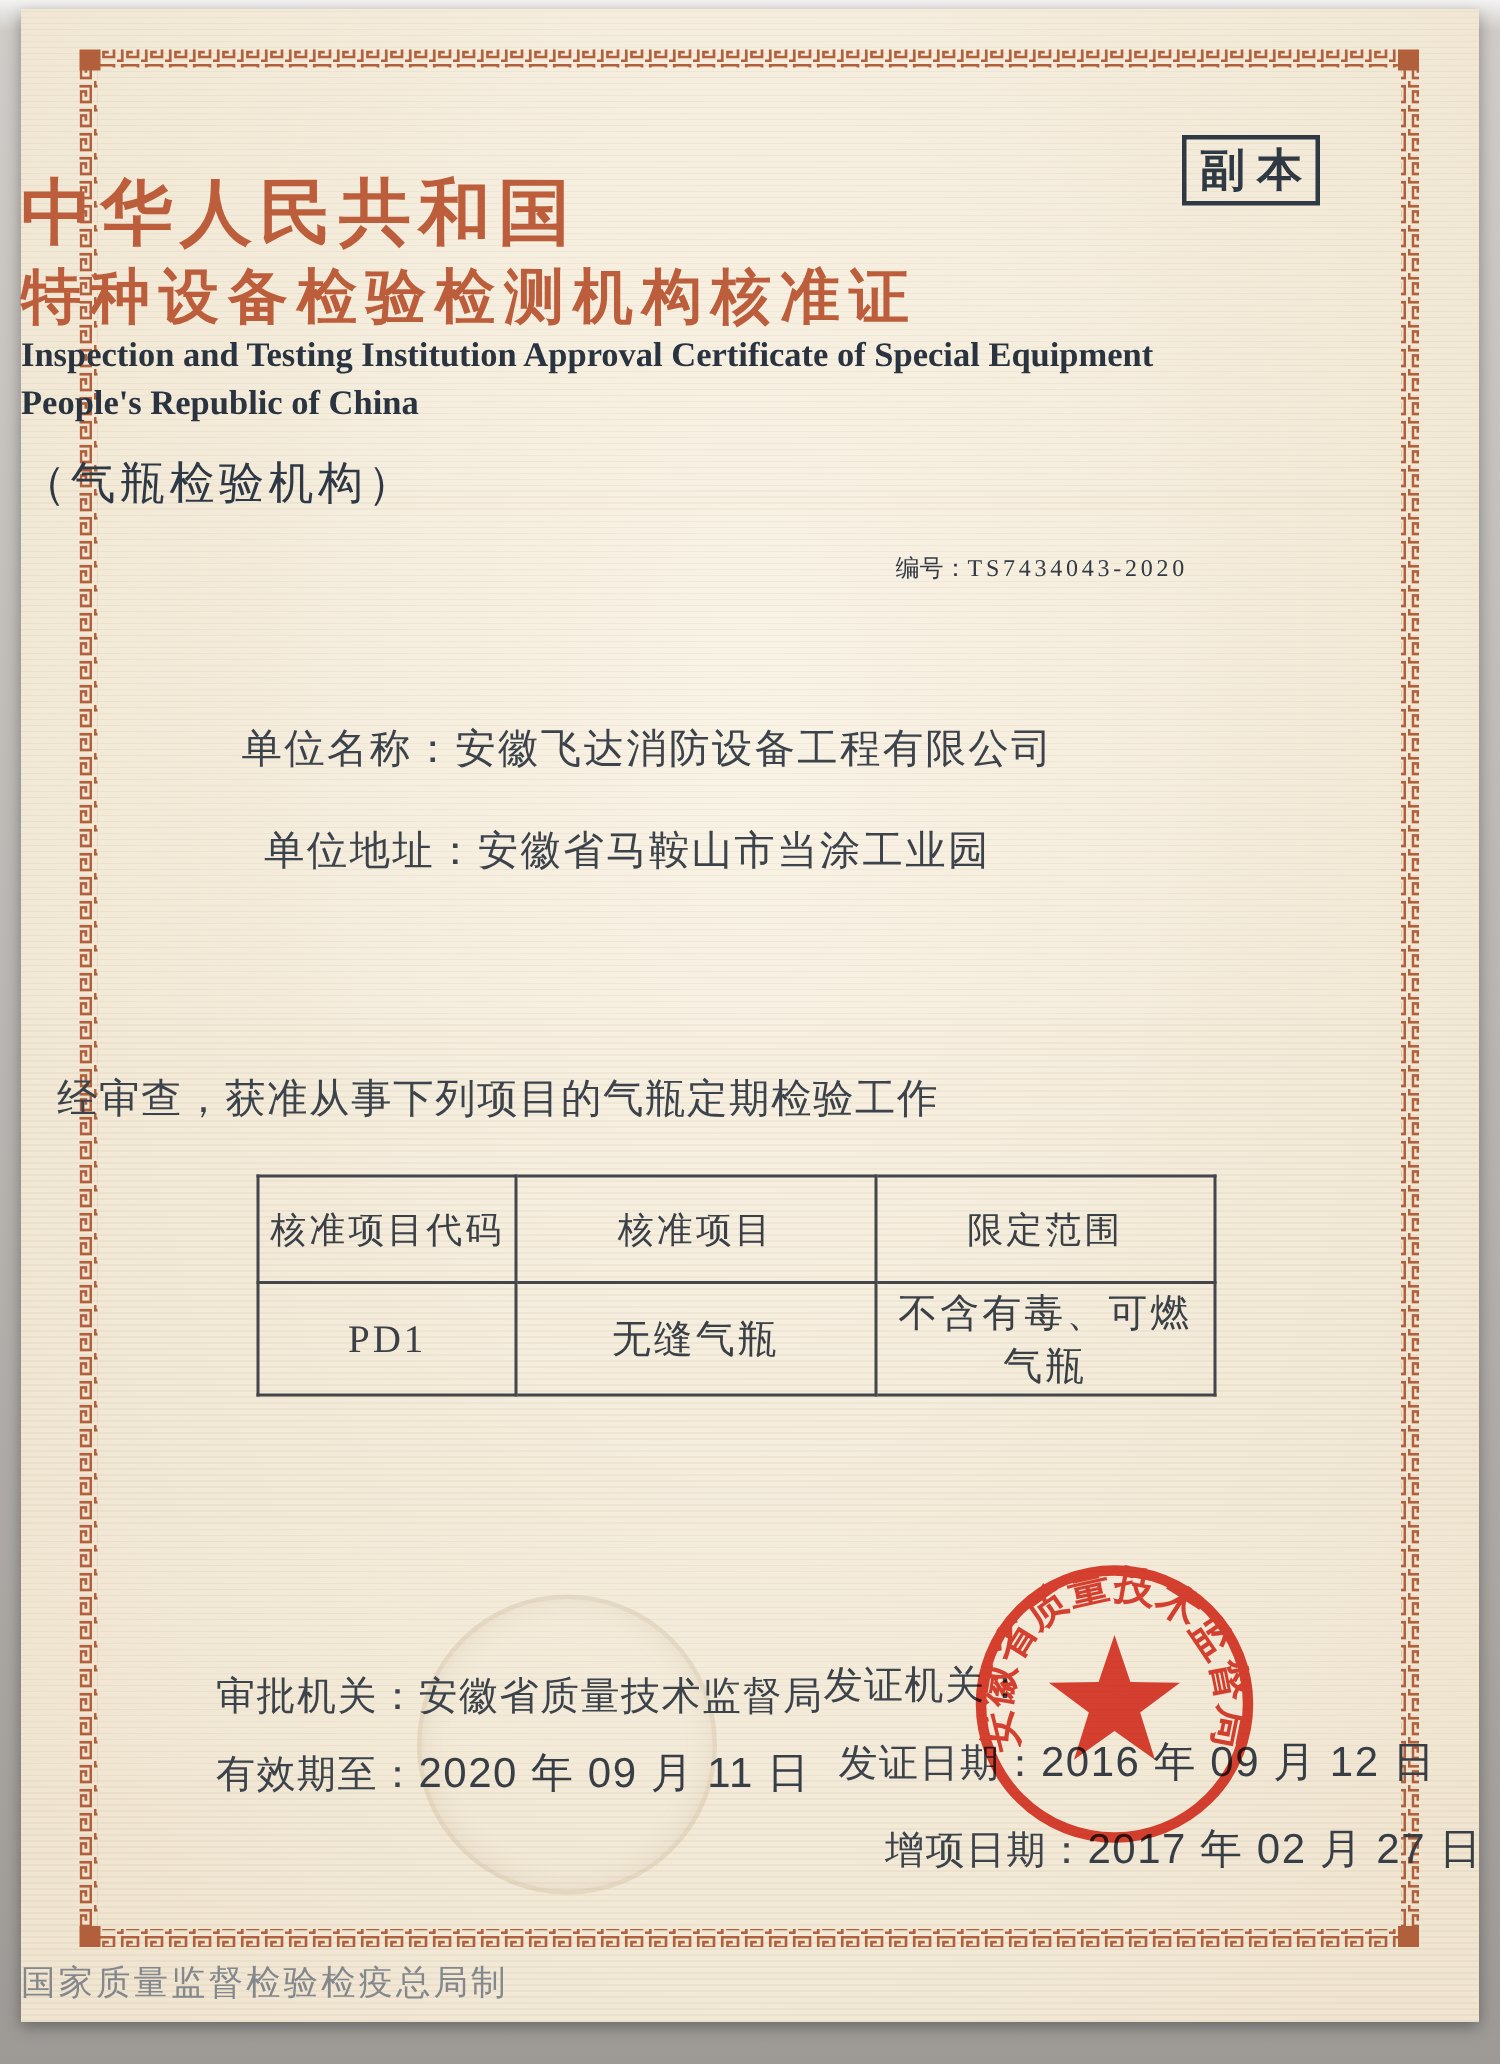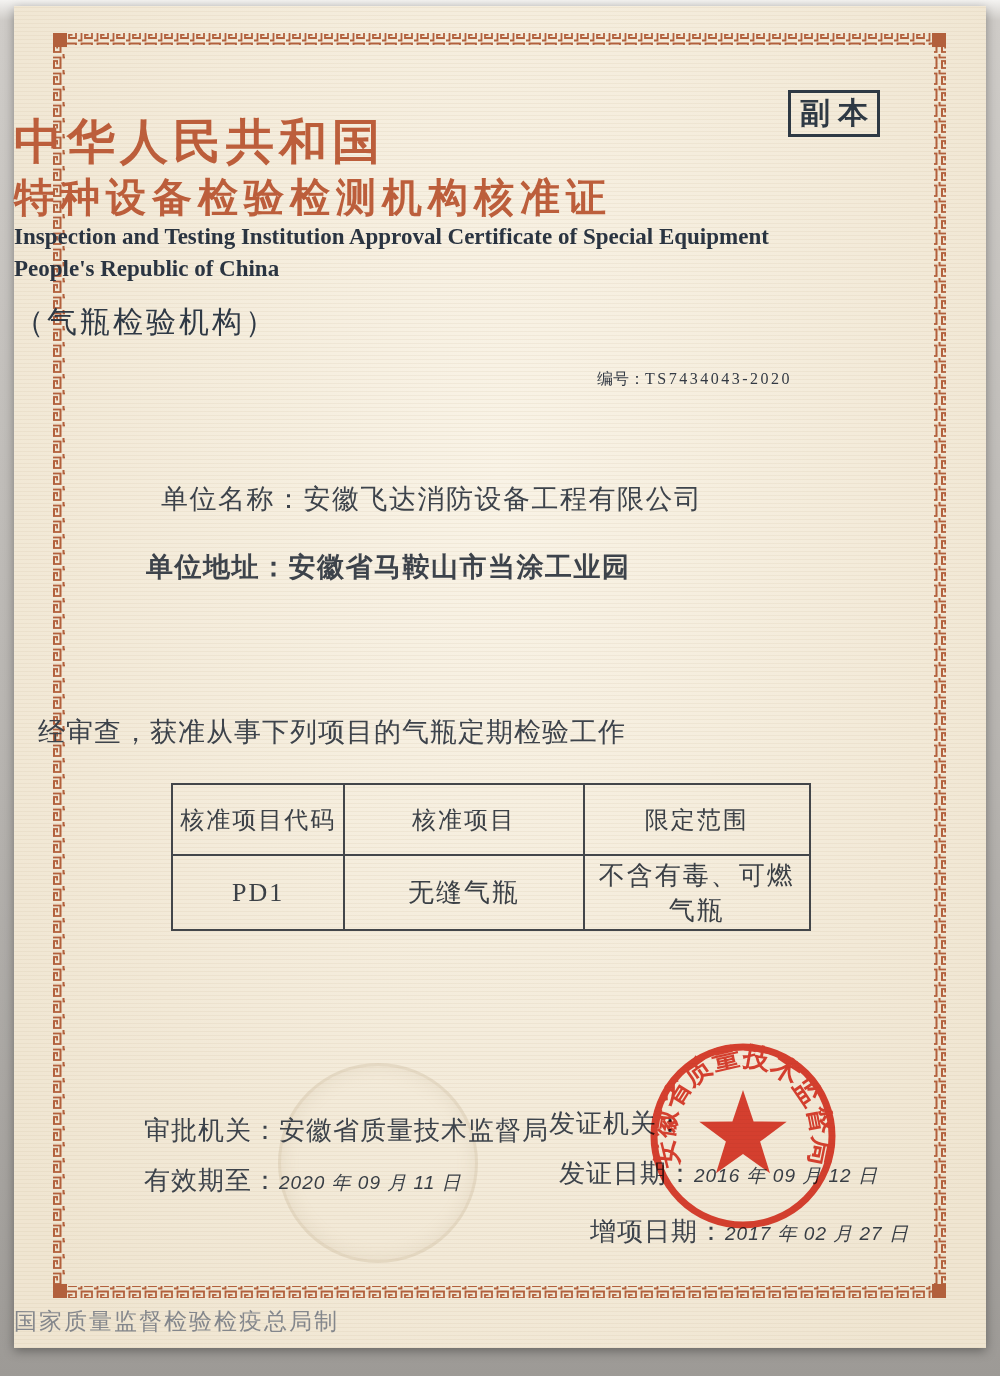--- a/index.html
+++ b/index.html
@@ -31,38 +31,38 @@
   .title-cn-1{top:104px;font-size:48px;font-weight:bold;color:#bc5e3b;letter-spacing:5px;}
   .title-cn-2{top:164px;font-size:40px;font-weight:bold;color:#bc5e3b;letter-spacing:6px;}
   .title-en-1{top:218px;font-size:23px;font-weight:bold;color:#2a3441;}
   .title-en-2{top:250px;font-size:23px;font-weight:bold;color:#2a3441;}
   .institution-type{top:296px;font-size:30px;color:#2f3945;letter-spacing:3px;}
   .cert-no{left:583px;top:363px;font-size:16px;color:#333a44;}
   .cert-no .val{letter-spacing:2.5px;}
 
   .field-line{font-size:27px;color:#3d434b;letter-spacing:1.5px;}
   .unit-name{left:147px;top:475px;}
-  .unit-addr{left:132px;top:543px;font-weight:bold;}
+  .unit-addr{left:162px;top:543px;}
 
   .intro{top:708px;font-size:27px;color:#3d434b;letter-spacing:1px;margin-left:24px;}
 
   .approval-table{
     left:157px;top:777px;width:640px;
     border-collapse:collapse;table-layout:fixed;
     color:#3b4046;
   }
   .approval-table th,.approval-table td{
     border:2px solid #43464a;text-align:center;vertical-align:middle;
     font-weight:normal;letter-spacing:2px;
   }
   .approval-table th{height:67px;font-size:24px;}
   .approval-table td{height:71px;font-size:26px;}
 
   .issuance-line{font-size:26px;color:#3d434b;white-space:nowrap;letter-spacing:1px;}
-  .issuance-line .date{font-family:"Liberation Sans","DejaVu Sans",sans-serif;font-size:19px;color:#383e45;letter-spacing:1px;font-style:italic;}
+  .issuance-line .date{font-family:"Liberation Sans","DejaVu Sans",sans-serif;font-size:28px;color:#383e45;letter-spacing:1px;}
   .approval-authority{left:130px;top:1107px;}
   .valid-until{left:130px;top:1157px;}
   .issuing-authority{left:535px;top:1100px;}
   .issue-date{left:545px;top:1150px;}
   .addition-date{left:528px;top:1208px;margin-left:48px;}
 
   .seal{left:619px;top:1020px;width:220px;height:220px;opacity:0.92;mix-blend-mode:multiply;}
   .embossed-seal{
     left:264px;top:1057px;width:194px;height:194px;border-radius:50%;
     border:3px solid rgba(176,156,120,0.22);

